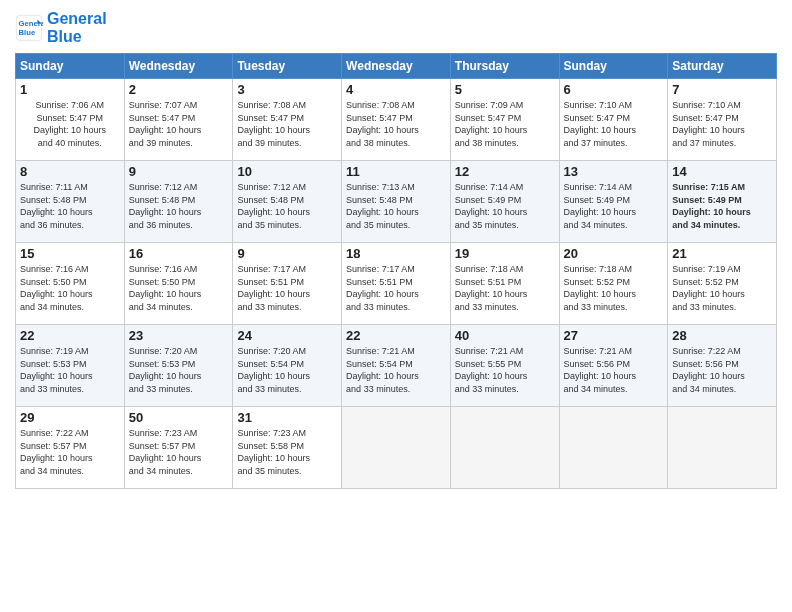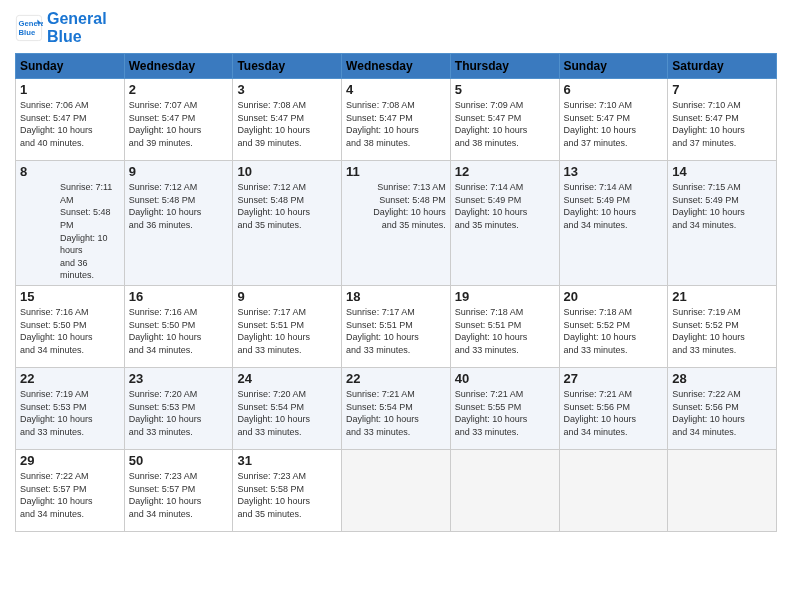--- a/index.html
+++ b/index.html
@@ -42,21 +42,21 @@
       font-size: 15px;
       color: #555;
     }
     table {
       width: 100%;
       border-collapse: collapse;
       table-layout: fixed;
     }
     thead th {
       background-color: #3a7abf;
-      color: #000000;
+      color: #ffffff;
       font-size: 12px;
       font-weight: bold;
       padding: 5px 4px;
       text-align: left;
       border: 1px solid #5090cc;
     }
     tbody td {
       border: 1px solid #ccc;
       padding: 3px 4px;
       vertical-align: top;
@@ -116,21 +116,21 @@
         <th>Wednesday</th>
         <th>Thursday</th>
         <th>Sunday</th>
         <th>Saturday</th>
       </tr>
     </thead>
     <tbody id="cal-body">
     <tr>
           <td>
             <span class="day-num">1</span>
-            <div class="day-info" style="white-space: pre-line;">Sunrise: 7:06 AM
+            <div class="day-info" style="white-space: pre-line; text-align: center;">Sunrise: 7:06 AM
 Sunset: 5:47 PM
 Daylight: 10 hours
 and 40 minutes.</div>
           </td>
           <td>
             <span class="day-num">2</span>
             <div class="day-info" style="white-space: pre-line;">Sunrise: 7:07 AM
 Sunset: 5:47 PM
 Daylight: 10 hours
 and 39 minutes.</div>
@@ -167,63 +167,63 @@
             <span class="day-num">7</span>
             <div class="day-info" style="white-space: pre-line;">Sunrise: 7:10 AM
 Sunset: 5:47 PM
 Daylight: 10 hours
 and 37 minutes.</div>
           </td>
         </tr>
         <tr>
           <td>
             <span class="day-num">8</span>
-            <div class="day-info" style="white-space: pre-line; margin-left: 40px;">Sunrise: 7:11 AM
+            <div class="day-info" style="white-space: pre-line;">Sunrise: 7:11 AM
 Sunset: 5:48 PM
 Daylight: 10 hours
 and 36 minutes.</div>
           </td>
           <td>
             <span class="day-num">9</span>
             <div class="day-info" style="white-space: pre-line;">Sunrise: 7:12 AM
 Sunset: 5:48 PM
 Daylight: 10 hours
 and 36 minutes.</div>
           </td>
           <td>
             <span class="day-num">10</span>
             <div class="day-info" style="white-space: pre-line;">Sunrise: 7:12 AM
 Sunset: 5:48 PM
 Daylight: 10 hours
 and 35 minutes.</div>
           </td>
           <td>
             <span class="day-num">11</span>
-            <div class="day-info" style="white-space: pre-line; text-align: right;">Sunrise: 7:13 AM
+            <div class="day-info" style="white-space: pre-line;">Sunrise: 7:13 AM
 Sunset: 5:48 PM
 Daylight: 10 hours
 and 35 minutes.</div>
           </td>
           <td>
             <span class="day-num">12</span>
             <div class="day-info" style="white-space: pre-line;">Sunrise: 7:14 AM
 Sunset: 5:49 PM
 Daylight: 10 hours
 and 35 minutes.</div>
           </td>
           <td>
             <span class="day-num">13</span>
             <div class="day-info" style="white-space: pre-line;">Sunrise: 7:14 AM
 Sunset: 5:49 PM
 Daylight: 10 hours
 and 34 minutes.</div>
           </td>
           <td>
             <span class="day-num">14</span>
-            <div class="day-info" style="white-space: pre-line;">Sunrise: 7:15 AM
+            <div class="day-info" style="white-space: pre-line; font-weight: bold;">Sunrise: 7:15 AM
 Sunset: 5:49 PM
 Daylight: 10 hours
 and 34 minutes.</div>
           </td>
         </tr>
         <tr>
           <td>
             <span class="day-num">15</span>
             <div class="day-info" style="white-space: pre-line;">Sunrise: 7:16 AM
 Sunset: 5:50 PM

